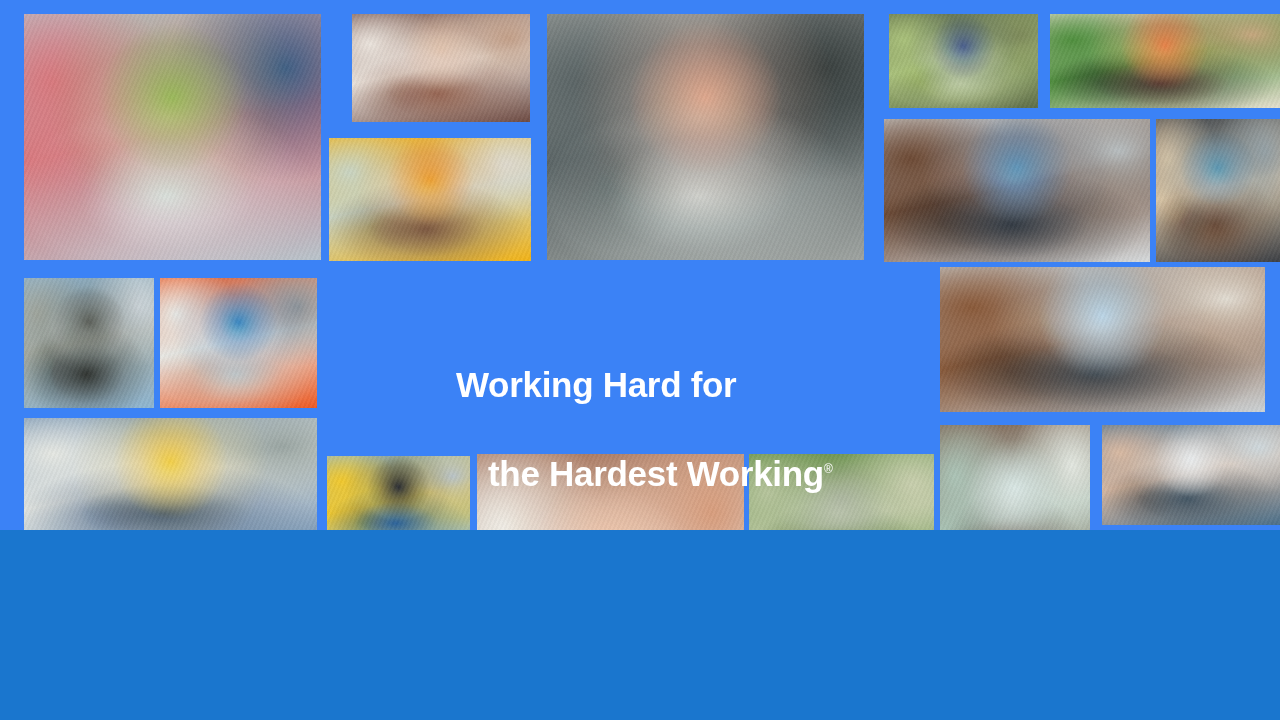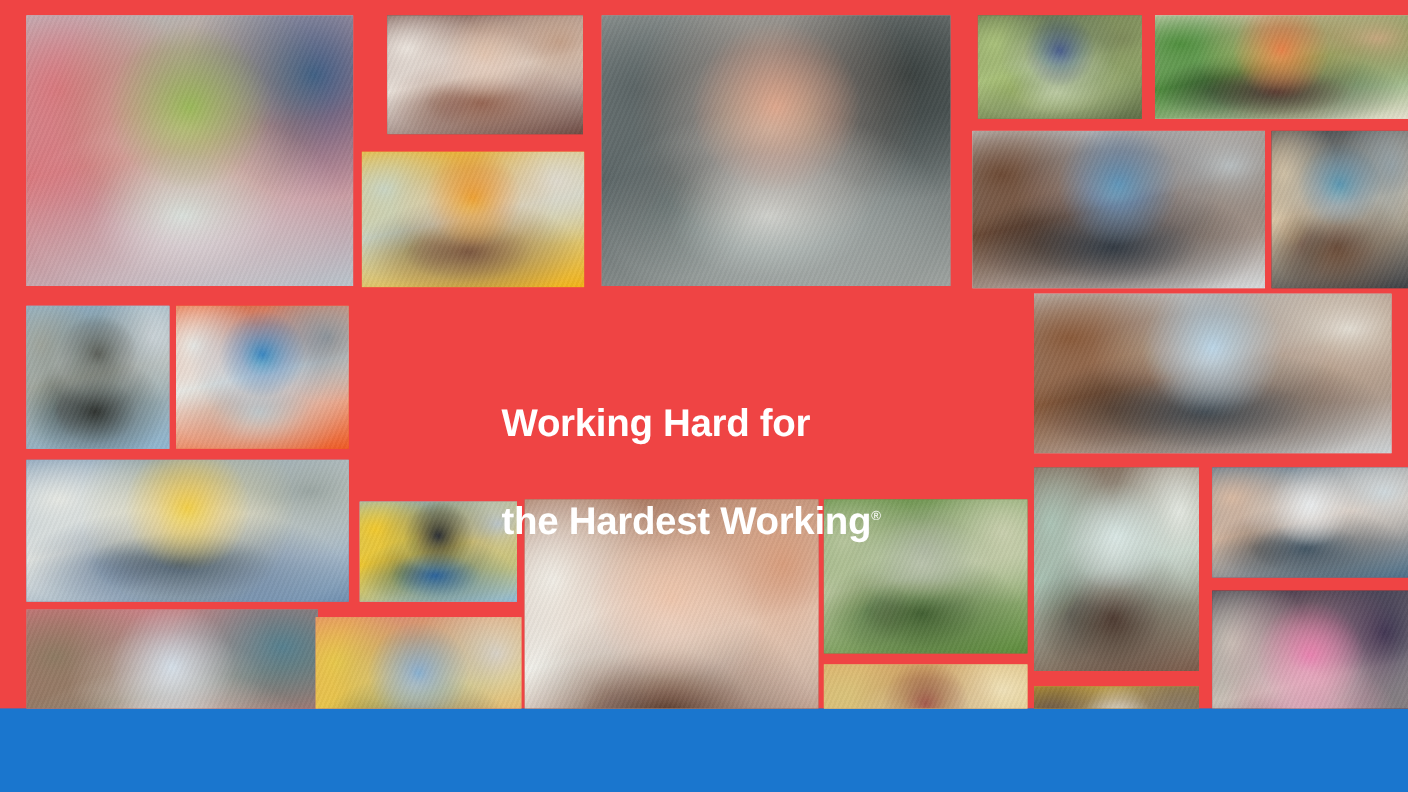--- a/index.html
+++ b/index.html
@@ -57,26 +57,26 @@
     white-space:pre-line;
     text-rendering:optimizeLegibility;
   }
   .headline .reg {
     font-size:12px;
     vertical-align:super;
     font-weight:normal;
     letter-spacing:0;
   }
   .hl-line { display:block; }
-  .hl-line2 { display:block; white-space:nowrap; }
+  .hl-line2 { display:block; white-space:nowrap;margin-left:32px; }
 </style>
 </head>
 <body>
 
-<div id="stage" style="width: 1280px; height: 644px; background: #ef4444;">
+<div id="stage" style="width: 1280px; height: 530px; background: #3b82f6;">
 
   <div id="photo-layer">
       <div class="photo" title="Family of five standing on a suburban street" style="left: 24px; top: 14px; width: 297px; height: 246px; background-image: radial-gradient(circle at 50% 34%, rgb(126, 165, 74) 0%, rgba(126, 165, 74, 0.133) 34%, transparent 58%), radial-gradient(70% 55% at 48% 74%, rgb(224, 228, 230) 0%, rgba(224, 228, 230, 0.267) 42%, transparent 72%), radial-gradient(60% 70% at 88% 22%, rgb(63, 95, 134) 0%, transparent 66%), radial-gradient(55% 65% at 10% 28%, rgb(217, 120, 126) 0%, transparent 70%), linear-gradient(168deg, rgb(185, 196, 204) 0%, rgb(217, 120, 126) 48%, rgb(185, 196, 204) 100%); background-color: rgb(185, 196, 204);">
         <div class="ph-inner"></div>
       </div>
       <div class="photo" title="Father, mother and child looking at a tablet in bed" style="left: 352px; top: 14px; width: 178px; height: 108px; background-image: radial-gradient(circle at 50% 34%, rgb(217, 180, 154) 0%, rgba(217, 180, 154, 0.133) 34%, transparent 58%), radial-gradient(70% 55% at 48% 74%, rgb(142, 92, 74) 0%, rgba(142, 92, 74, 0.267) 42%, transparent 72%), radial-gradient(60% 70% at 88% 22%, rgb(195, 160, 137) 0%, transparent 66%), radial-gradient(55% 65% at 10% 28%, rgb(234, 227, 220) 0%, transparent 70%), linear-gradient(168deg, rgb(109, 74, 66) 0%, rgb(234, 227, 220) 48%, rgb(109, 74, 66) 100%); background-color: rgb(109, 74, 66);">
         <div class="ph-inner"></div>
       </div>
       <div class="photo" title="Mother and daughter in yellow and orange shirts outdoors" style="left: 329px; top: 138px; width: 202px; height: 123px; background-image: radial-gradient(circle at 50% 34%, rgb(232, 134, 42) 0%, rgba(232, 134, 42, 0.133) 34%, transparent 58%), radial-gradient(70% 55% at 48% 74%, rgb(111, 82, 67) 0%, rgba(111, 82, 67, 0.267) 42%, transparent 72%), radial-gradient(60% 70% at 88% 22%, rgb(222, 217, 205) 0%, transparent 66%), radial-gradient(55% 65% at 10% 28%, rgb(201, 212, 194) 0%, transparent 70%), linear-gradient(168deg, rgb(242, 179, 23) 0%, rgb(201, 212, 194) 48%, rgb(242, 179, 23) 100%); background-color: rgb(242, 179, 23);">
         <div class="ph-inner"></div>

